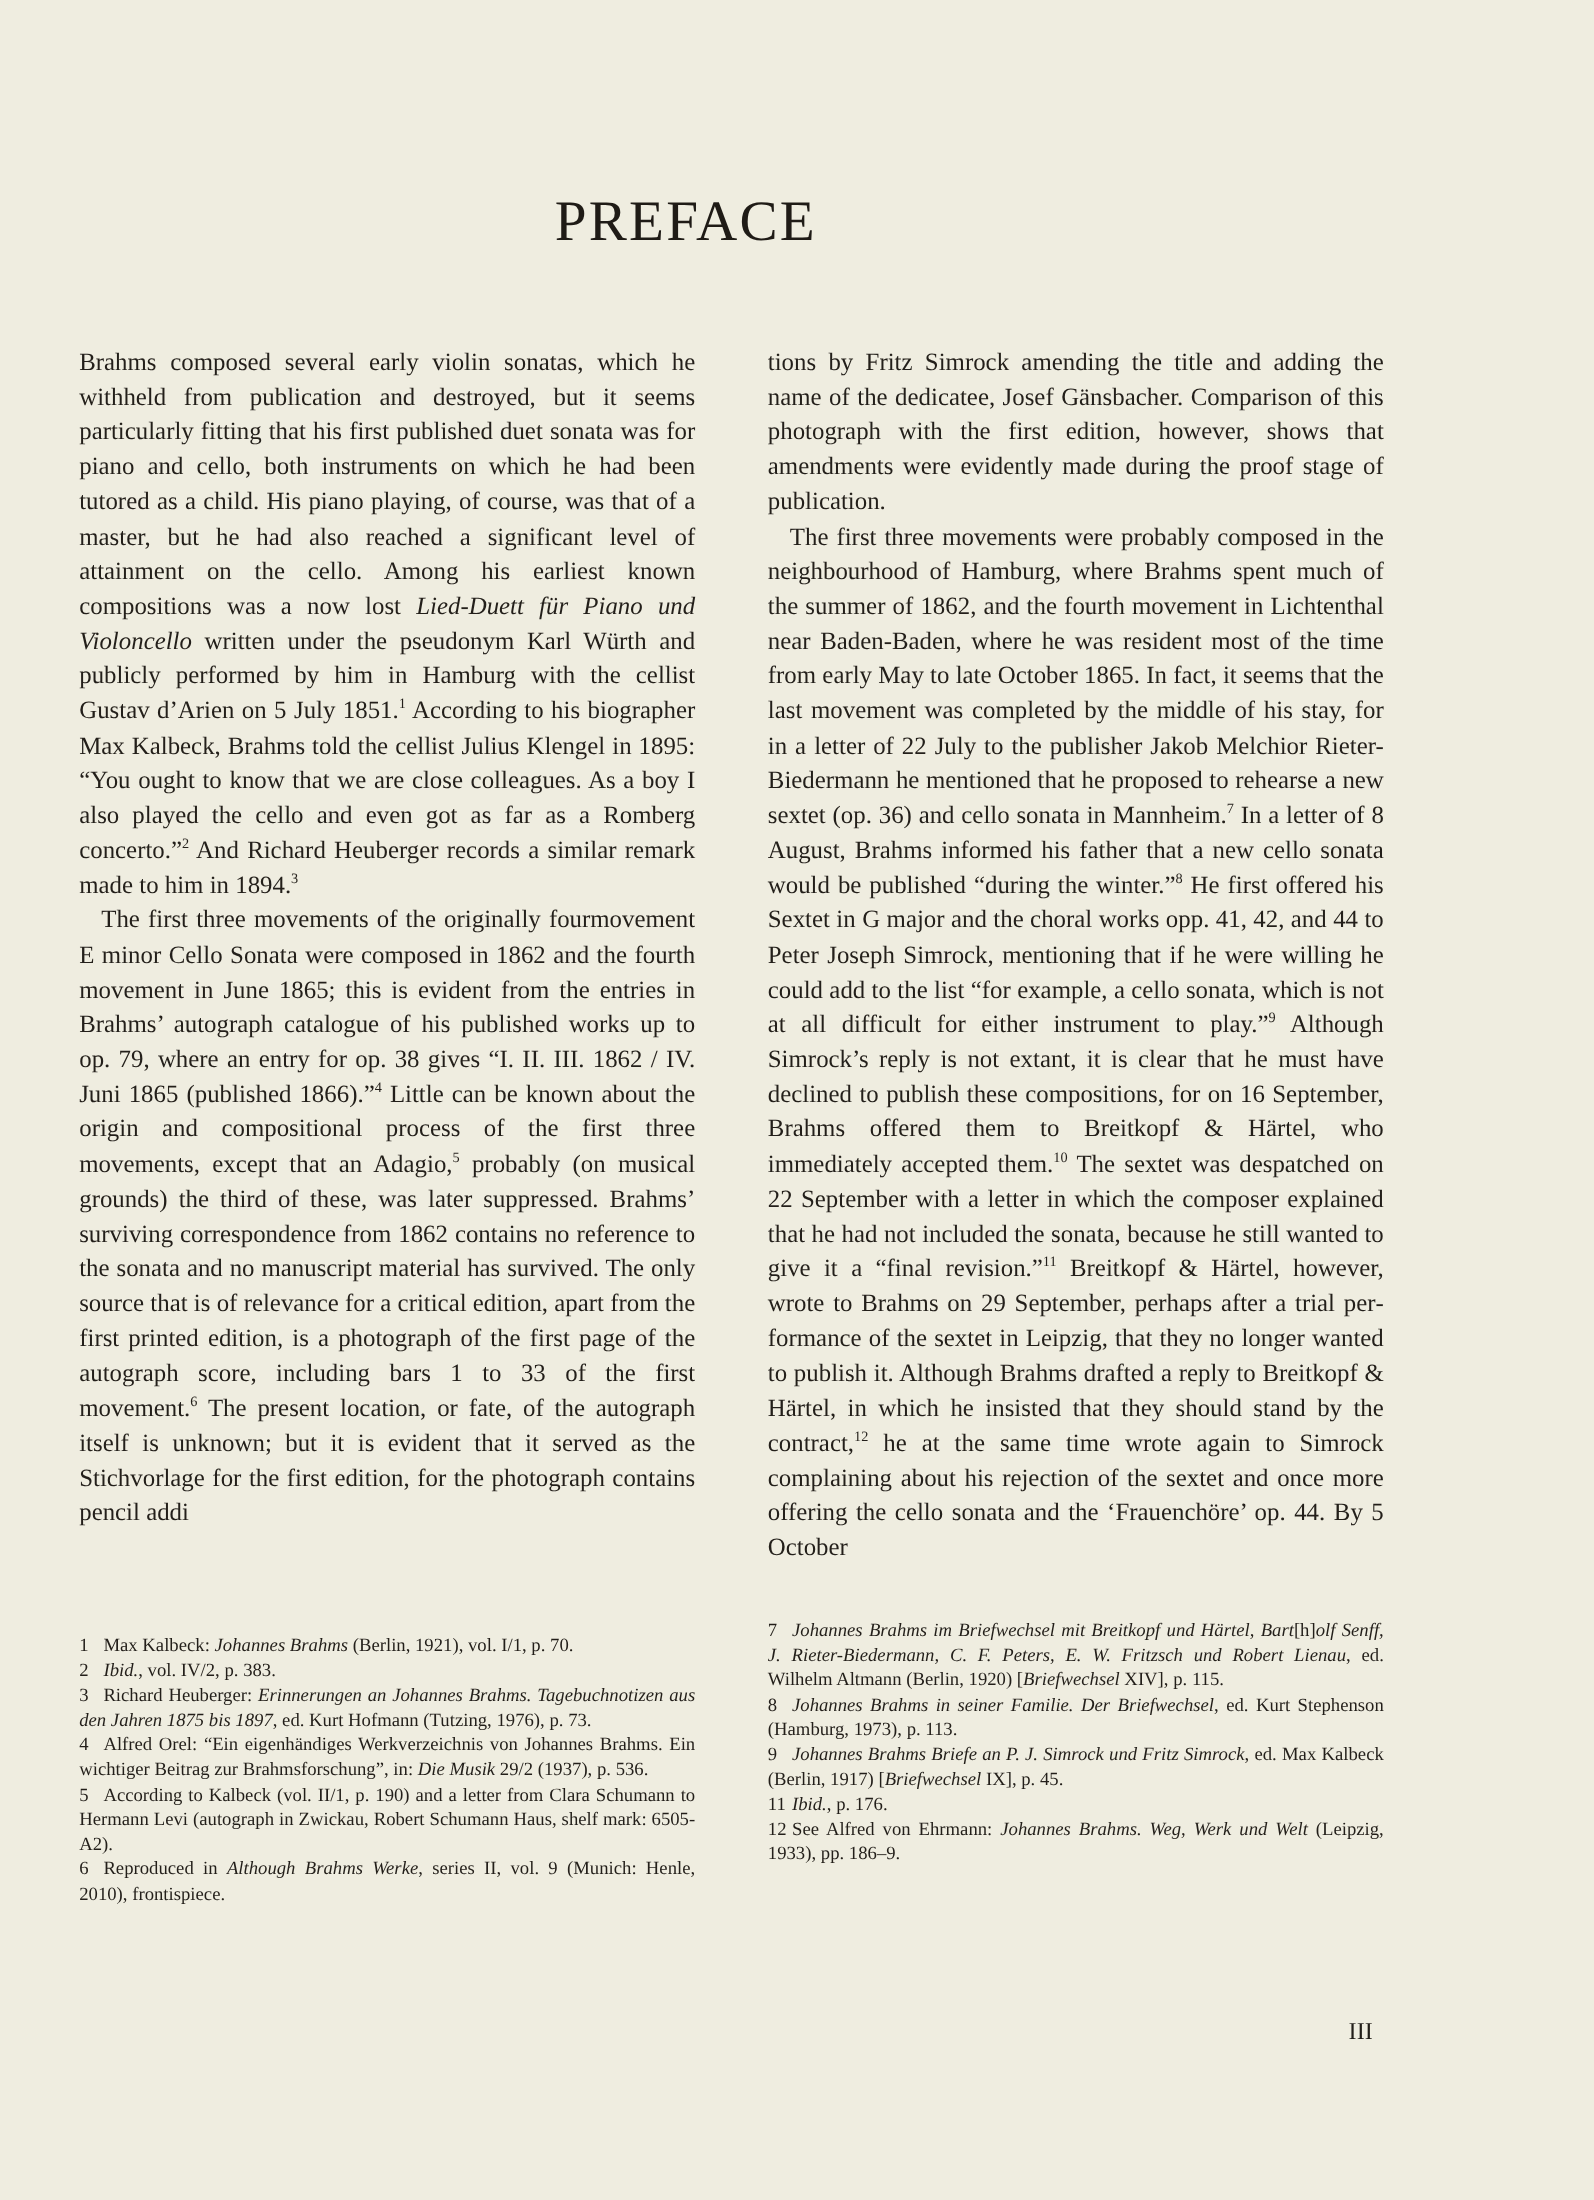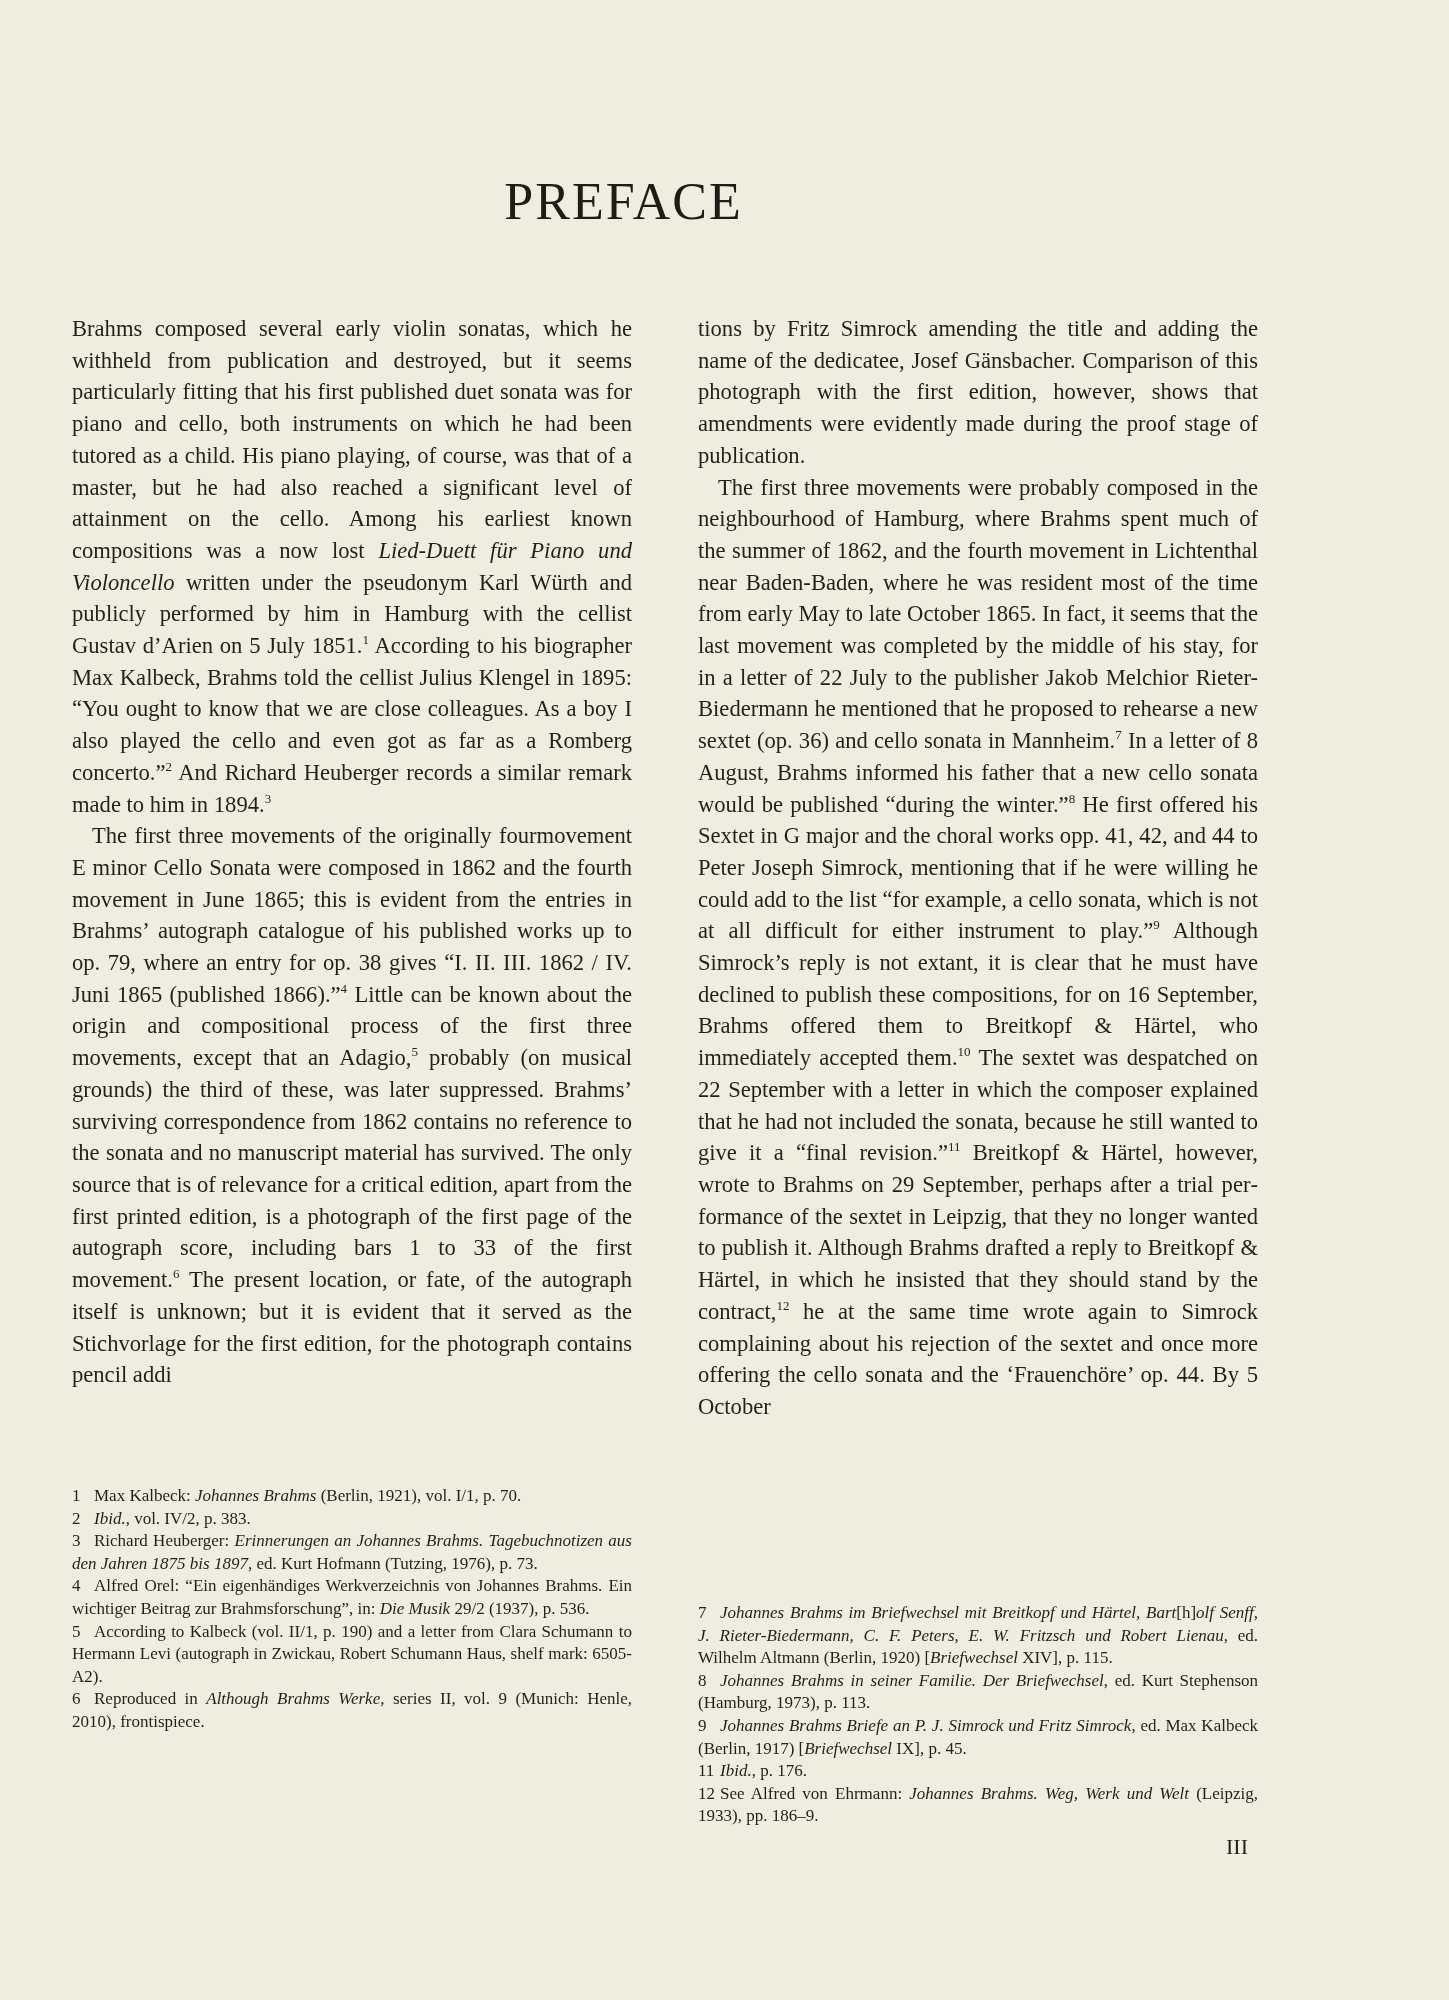--- a/index.html
+++ b/index.html
@@ -39,21 +39,21 @@
   sup {
     font-size: 13px;
     line-height: 0;
     vertical-align: 9px;
   }
   .footnotes {
     position: absolute;
     width: 560px;
   }
   .footnotes.left { left: 72px; top: 1485px; }
-  .footnotes.right { left: 698px; top: 1602px; }
+  .footnotes.right { left: 698px; top: 1471px; }
   .fn {
     font-size: 17px;
     line-height: 22.6px;
     text-align: justify;
     margin: 0;
   }
   .fn .num { display: inline-block; min-width: 22px; }
   .fn i { font-style: italic; }
   .page-number {
     position: absolute;

